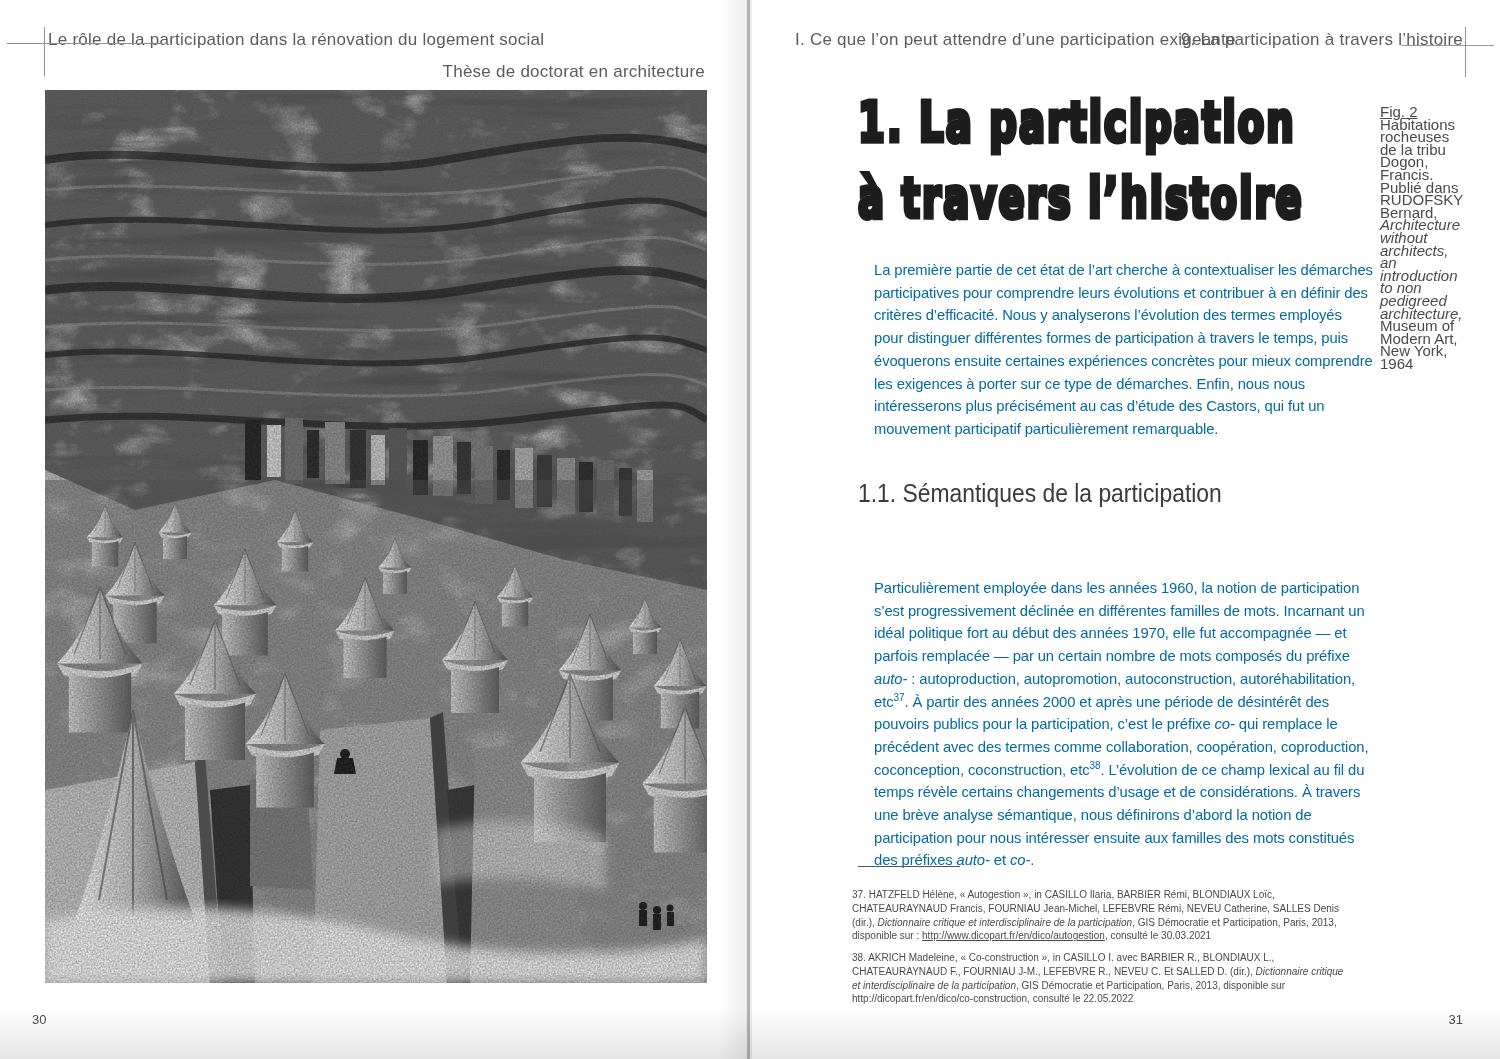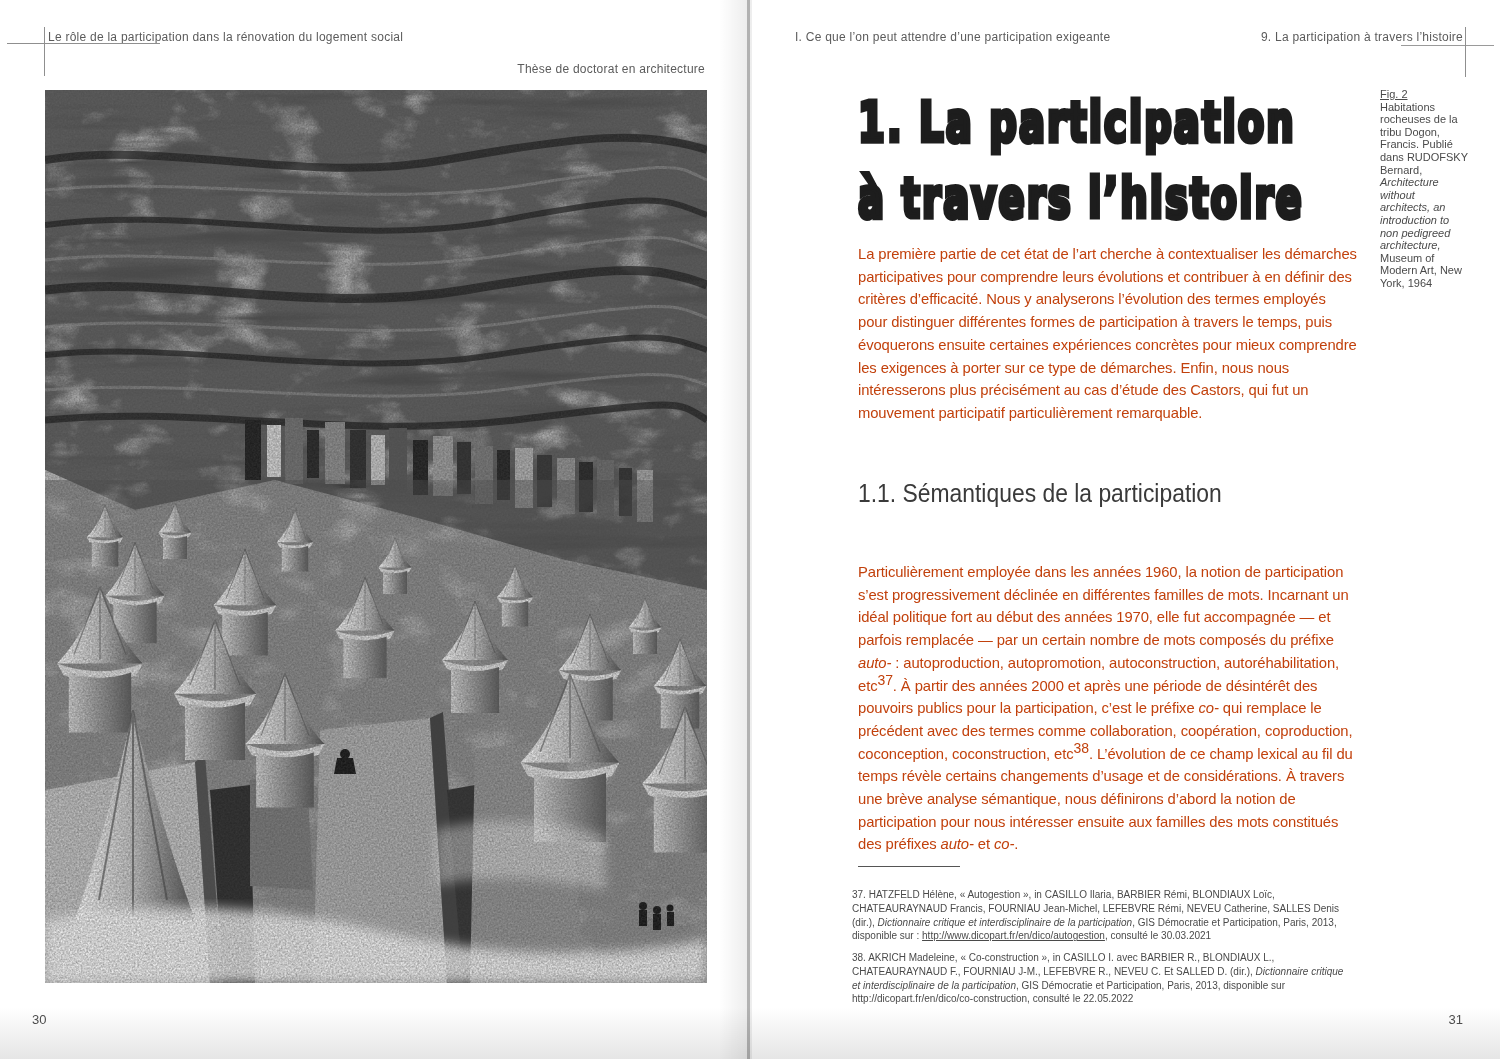--- a/index.html
+++ b/index.html
@@ -2,47 +2,47 @@
 <html><head>
 <meta charset="utf-8">
 <style>
   html,body{margin:0;padding:0;width:1500px;height:1059px;background:#ffffff;overflow:hidden;}
   body{font-family:"Liberation Sans",sans-serif;color:#3f3f3f;-webkit-font-smoothing:antialiased;}
   .spread{position:absolute;inset:0;}
   .page{position:absolute;top:0;height:1059px;width:748px;background:#fff;}
   .page-left{left:0;}
   .page-right{left:752px;}
   
-  .running-head{position:absolute;top:30px;font-size:12px;letter-spacing:.25px;color:#5b5b5b;white-space:nowrap;}
+  .running-head{position:absolute;top:30px;font-size:17px;letter-spacing:.25px;color:#5b5b5b;white-space:nowrap;}
   
   .trim{position:absolute;background:#8f8f8f;}
   
   .photo{position:absolute;left:45px;top:90px;width:662px;height:893px;margin:0;overflow:hidden;background:#777;}
   .photo svg{display:block;width:100%;height:100%;}
   
   .folio{position:absolute;top:1012px;font-size:13px;color:#4f4f4f;}
   
   .gutter{position:absolute;top:0;left:747px;width:3px;height:1059px;background:#b2b2b2;}
   .gutter-shade-left{position:absolute;top:0;left:719px;width:28px;height:1059px;background:linear-gradient(to right,rgba(0,0,0,0),rgba(0,0,0,0.07));}
   .gutter-shade-right{position:absolute;top:0;left:750px;width:28px;height:1059px;background:linear-gradient(to right,rgba(0,0,0,0.07),rgba(0,0,0,0));}
   .bottom-shade{position:absolute;left:0;right:0;bottom:0;height:52px;background:linear-gradient(to bottom,rgba(0,0,0,0),rgba(0,0,0,0.10));}
   
   .chapter-title{position:absolute;left:106px;top:84px;margin:0;font-family:"DejaVu Sans",sans-serif;font-weight:bold;font-size:55px;line-height:76px;color:#1d1d1d;-webkit-text-stroke:5px #1d1d1d;letter-spacing:3px;white-space:nowrap;transform:scaleX(0.70);transform-origin:left top;}
-  .fig-caption{position:absolute;left:628px;top:88px;width:88px;font-size:11px;line-height:12.6px;color:#4a4a4a;}
-  .body-text{position:absolute;left:106px;width:500px;margin:0;font-size:14.8px;line-height:22.7px;letter-spacing:-0.1px;color:#c2410c;}
+  .fig-caption{position:absolute;left:628px;top:106px;width:88px;font-size:15px;line-height:12.6px;color:#4a4a4a;}
+  .body-text{position:absolute;left:106px;width:500px;margin:16px;font-size:14.8px;line-height:22.7px;letter-spacing:-0.1px;color:#0369a1;}
   .intro{top:243px;}
   .para2{top:561px;}
   .section-heading{position:absolute;left:106px;top:478px;margin:0;font-size:26px;font-weight:400;color:#3a3a3a;white-space:nowrap;transform:scaleX(0.88);transform-origin:left top;}
   .fn-rule{position:absolute;left:106px;top:866px;width:102px;height:1px;background:#555;}
   .footnote{position:absolute;left:88px;width:502px;margin:12px;font-size:10px;line-height:13.8px;color:#4a4a4a;overflow-wrap:break-word;}
   .fn1{top:876px;}
   .fn2{top:939px;}
   .it{font-style:italic;}
   .ul{text-decoration:underline;}
-  sup{font-size:14px;line-height:0;vertical-align:super;}
+  sup{font-size:10px;line-height:0;vertical-align:super;}
 </style>
 </head>
 <body>
 
 <div class="spread">
 
   <section class="page page-left">
     <div class="running-head" style="left:48px;">Le rôle de la participation dans la rénovation du logement social</div>
     <div class="running-head" style="right:43px;margin-top:32px;">Thèse de doctorat en architecture</div>
     <div class="trim" style="left:7px;top:43px;width:153px;height:1px;"></div>

